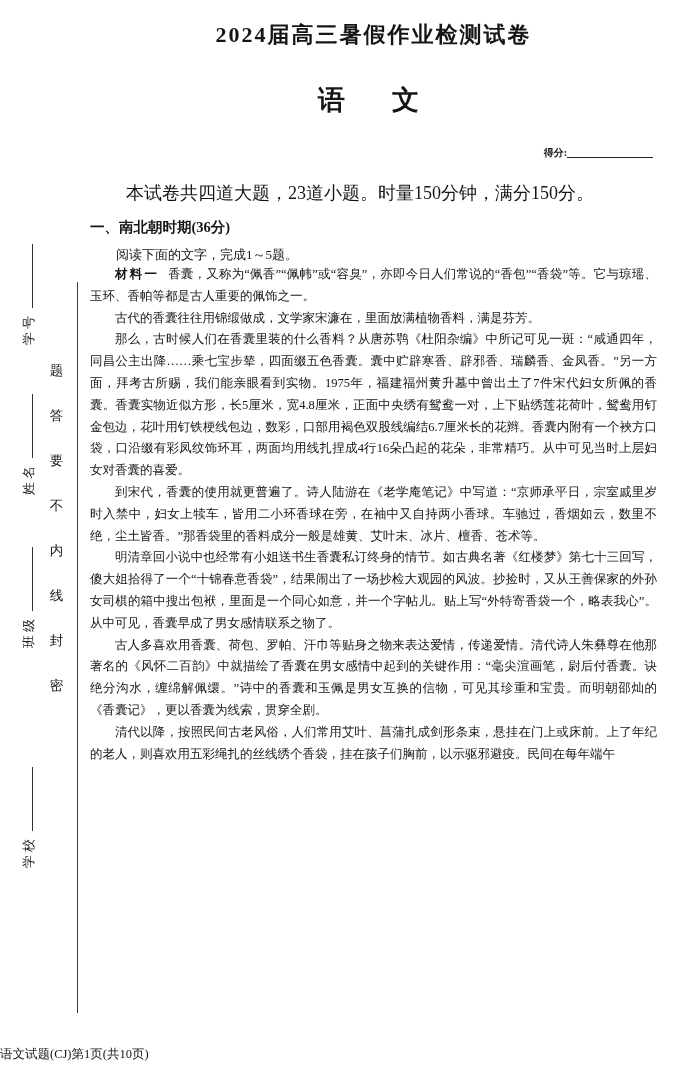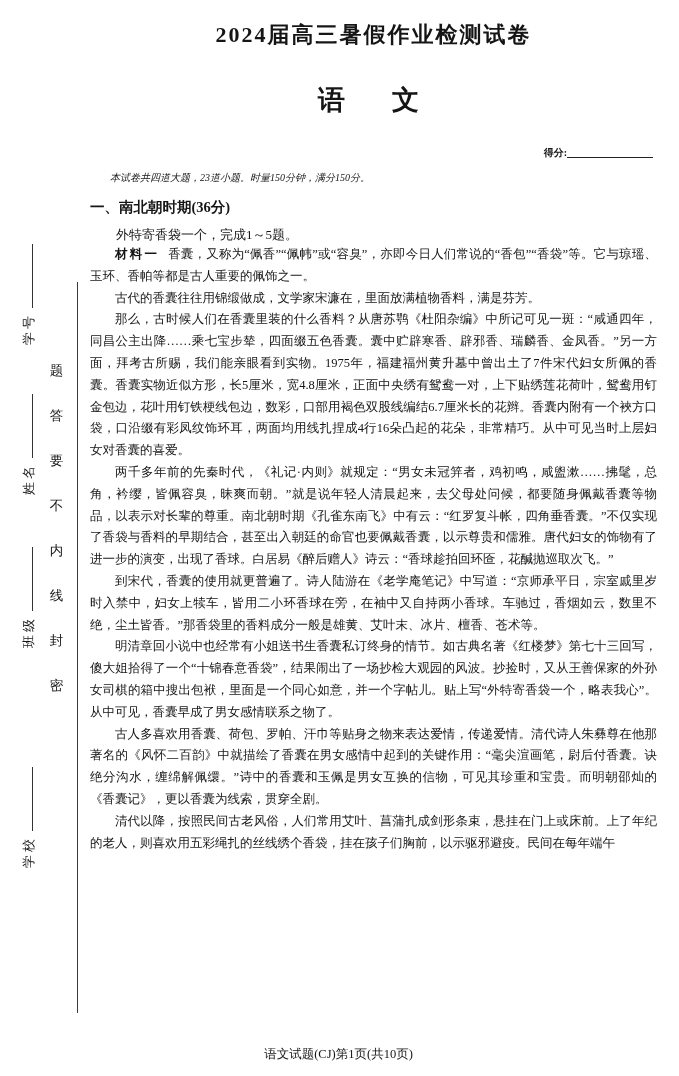--- a/index.html
+++ b/index.html
@@ -8,30 +8,30 @@
   .page {
     position:relative; width:679px; height:1076px; margin:0 auto;
     background:#ffffff; overflow:hidden;
   }
   
   .content { position:absolute; left:90px; right:22px; top:0; }
   .title { text-align:center; font-size:22px; font-weight:bold; letter-spacing:2px; padding-top:20px; }
   .subject { text-align:center; font-size:27px; font-weight:bold; letter-spacing:10px; margin-top:32px; }
   .score-row { text-align:right; margin-top:26px; font-size:10px; font-weight:bold; padding-right:4px; }
   .score-blank { display:inline-block; width:86px; height:14px; border-bottom:1.5px solid #222; vertical-align:-2px; }
-  .instructions { font-size:10px; margin-top:11px; text-indent:2em;font-style:italic; }
+  .instructions { font-size:18px; margin-top:21px; text-indent:2em; }
   .sec-title { font-size:14.5px; font-weight:bold; margin-top:13px; }
   .sub-title { font-size:13.5px; font-weight:bold; margin-top:9px; }
   .prompt { font-size:13px; margin-top:9px; text-indent:2em; }
   
   .para { font-size:12.5px; line-height:21.8px; text-align:justify; text-indent:2em; }
   .para:first-of-type { margin-top:5px; }
   .material-label { font-weight:bold; letter-spacing:2px; margin-right:9px; }
   
-  .footer { position:absolute; left:0; right:2px; bottom:13px; text-align:center; font-size:12.5px; }
+  .footer { position:absolute; left:0; right:2px; bottom:13px; font-size:12.5px; }
   
   .seal-line { position:absolute; left:77px; top:282px; width:1px; height:731px; background:#3a3a3a; }
   .margin-field {
     position:absolute; left:20px; width:118px; height:17px;
     transform-origin:0 0; transform:rotate(-90deg);
     font-size:13px; white-space:nowrap; letter-spacing:3px;
   }
   .field-blank { display:inline-block; width:64px; height:12px; border-bottom:1px solid #333; margin-left:5px; letter-spacing:0; }
   .seal-chars {
     position:absolute; left:49px; top:362px; width:15px;
@@ -75,26 +75,25 @@
     <div class="title">2024届高三暑假作业检测试卷</div>
     <div class="subject">语　文</div>
 
     <div class="score-row">
       <span>得分:</span><span class="score-blank"></span>
     </div>
 
     <p class="instructions">本试卷共四道大题，23道小题。时量150分钟，满分150分。</p>
 
     <p class="sec-title">一、南北朝时期(36分)</p>
-    <p class="prompt">外特寄香袋一个，完成1～5题。</p>
+    <p class="prompt">阅读下面的文字，完成1～5题。</p>
 
     <p class="para"><span class="material-label">材料一</span><span>香囊，又称为“佩香”“佩帏”或“容臭”，亦即今日人们常说的“香包”“香袋”等。它与琼瑶、玉环、香帕等都是古人重要的佩饰之一。</span></p>
     <p class="para">古代的香囊往往用锦缎做成，文学家宋濂在，里面放满植物香料，满是芬芳。</p>
     <p class="para">那么，古时候人们在香囊里装的什么香料？从唐苏鹗《杜阳杂编》中所记可见一斑：“咸通四年，同昌公主出降……乘七宝步辇，四面缀五色香囊。囊中贮辟寒香、辟邪香、瑞麟香、金凤香。”另一方面，拜考古所赐，我们能亲眼看到实物。1975年，福建福州黄升墓中曾出土了7件宋代妇女所佩的香囊。香囊实物近似方形，长5厘米，宽4.8厘米，正面中央绣有鸳鸯一对，上下贴绣莲花荷叶，鸳鸯用钉金包边，花叶用钉铁梗线包边，数彩，口部用褐色双股线编结6.7厘米长的花辫。香囊内附有一个裌方口袋，口沿缀有彩凤纹饰环耳，两面均用线扎捏成4行16朵凸起的花朵，非常精巧。从中可见当时上层妇女对香囊的喜爱。</p>
-    <p class="para">两千多年前的先秦时代，《礼记·内则》就规定：“男女未冠笄者，鸡初鸣，咸盥漱……拂髦，总角，衿缨，皆佩容臭，昧爽而朝。”就是说年轻人清晨起来，去父母处问候，都要随身佩戴香囊等物品，以表示对长辈的尊重。南北朝时期《孔雀东南飞》中有云：“红罗复斗帐，四角垂香囊。”不仅实现了香袋与香料的早期结合，甚至出入朝廷的命官也要佩戴香囊，以示尊贵和儒雅。唐代妇女的饰物有了进一步的演变，出现了香球。白居易《醉后赠人》诗云：“香球趁拍回环匼，花醎抛巡取次飞。”</p>
     <p class="para">到宋代，香囊的使用就更普遍了。诗人陆游在《老学庵笔记》中写道：“京师承平日，宗室戚里岁时入禁中，妇女上犊车，皆用二小环香球在旁，在袖中又自持两小香球。车驰过，香烟如云，数里不绝，尘土皆香。”那香袋里的香料成分一般是雄黄、艾叶末、冰片、檀香、苍术等。</p>
     <p class="para">明清章回小说中也经常有小姐送书生香囊私订终身的情节。如古典名著《红楼梦》第七十三回写，傻大姐拾得了一个“十锦春意香袋”，结果闹出了一场抄检大观园的风波。抄捡时，又从王善保家的外孙女司棋的箱中搜出包袱，里面是一个同心如意，并一个字帖儿。贴上写“外特寄香袋一个，略表我心”。从中可见，香囊早成了男女感情联系之物了。</p>
     <p class="para">古人多喜欢用香囊、荷包、罗帕、汗巾等贴身之物来表达爱情，传递爱情。清代诗人朱彝尊在他那著名的《风怀二百韵》中就描绘了香囊在男女感情中起到的关键作用：“毫尖渲画笔，尉后付香囊。诀绝分沟水，缠绵解佩缳。”诗中的香囊和玉佩是男女互换的信物，可见其珍重和宝贵。而明朝邵灿的《香囊记》，更以香囊为线索，贯穿全剧。</p>
     <p class="para">清代以降，按照民间古老风俗，人们常用艾叶、菖蒲扎成剑形条束，悬挂在门上或床前。上了年纪的老人，则喜欢用五彩绳扎的丝线绣个香袋，挂在孩子们胸前，以示驱邪避疫。民间在每年端午</p>
 
   </div>
 
   <div class="footer">语文试题(CJ)第1页(共10页)</div>
 
 </div>

